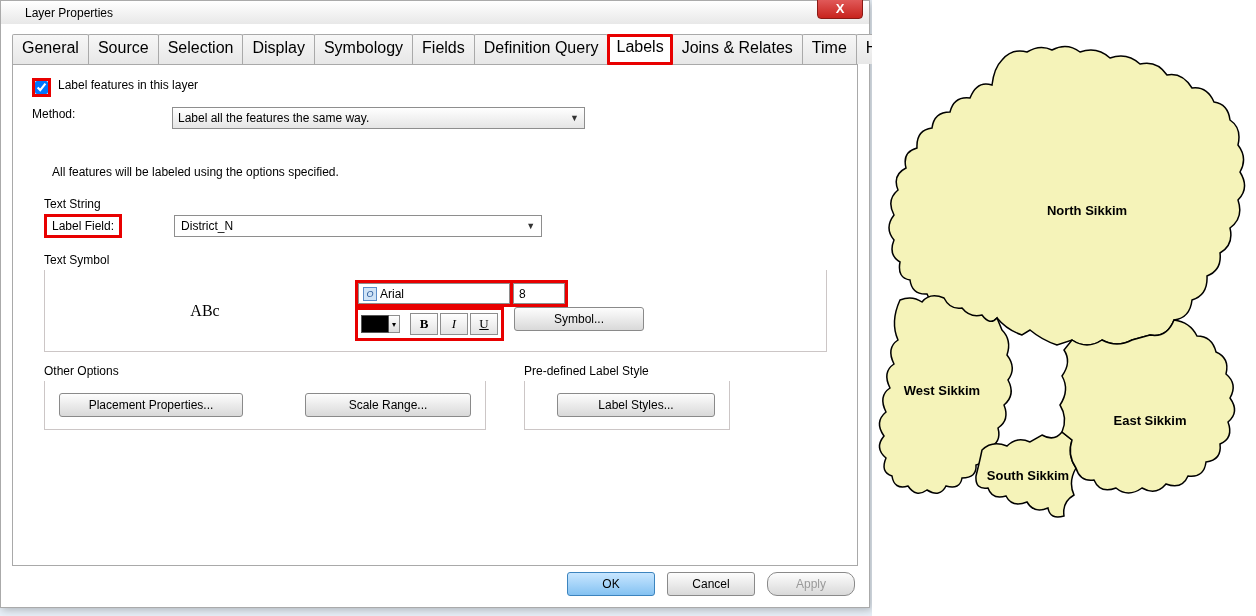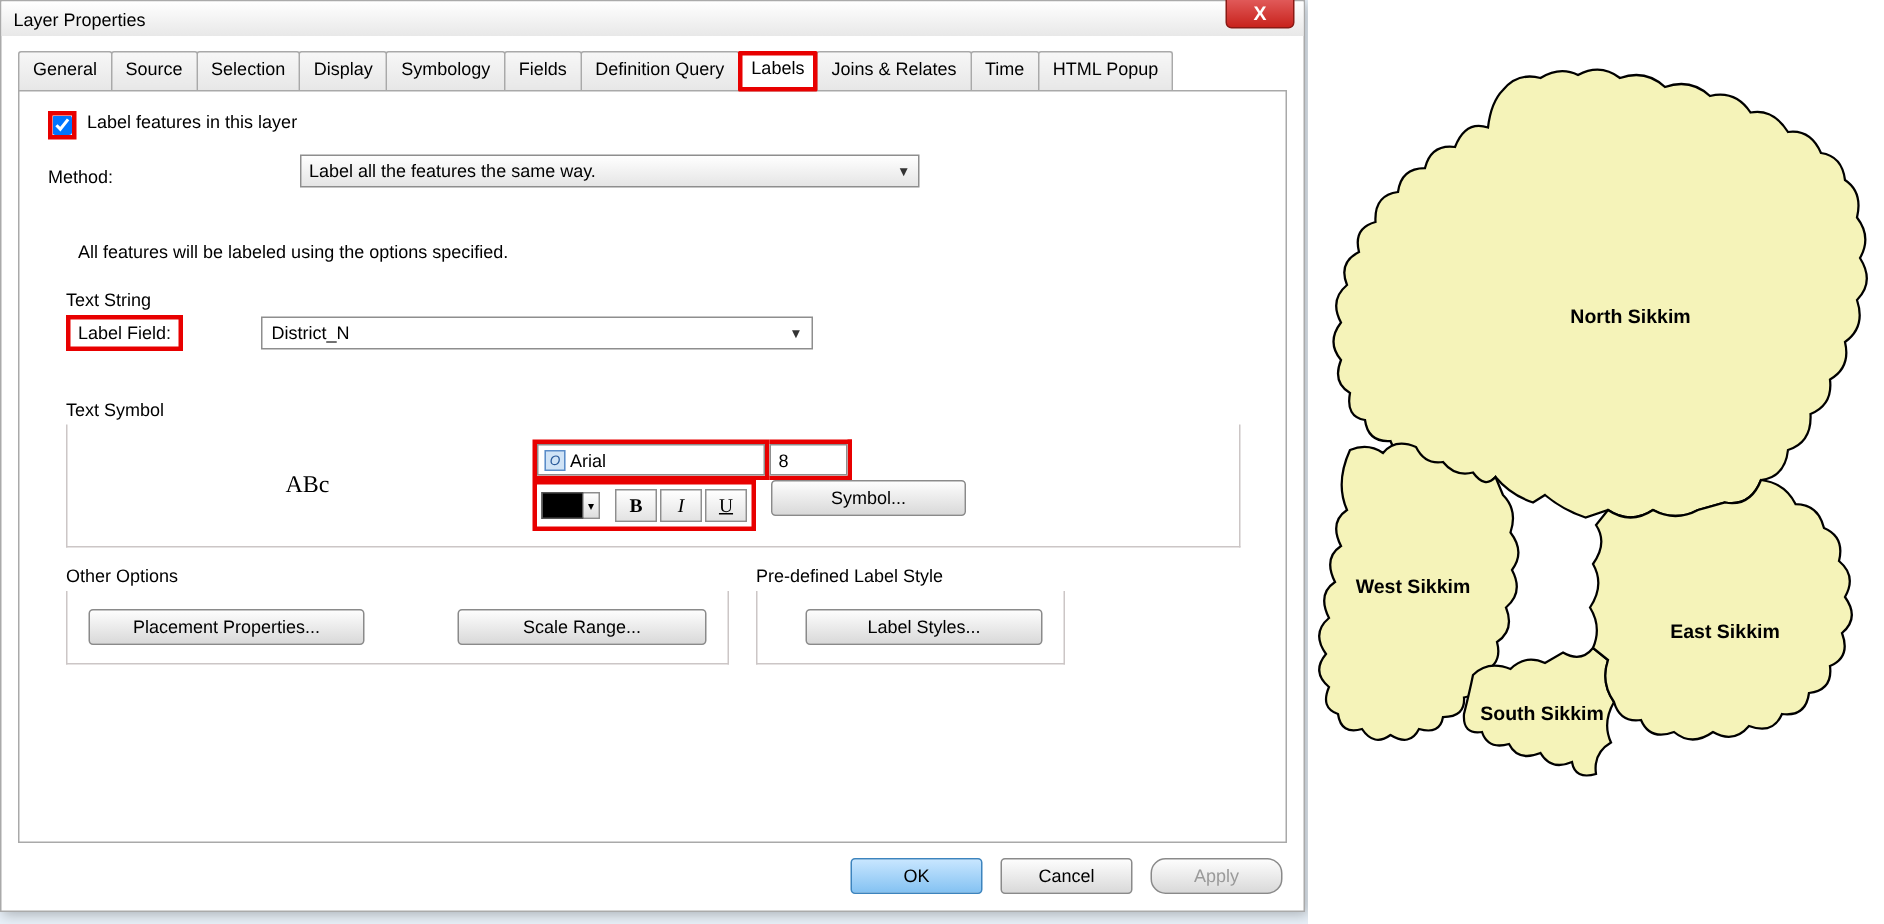--- a/index.html
+++ b/index.html
@@ -1,60 +1,60 @@
 <!DOCTYPE html>
 <html><head>
 <meta charset="utf-8">
 <style>
 * { box-sizing: border-box; margin: 0; padding: 0; }
 body { font-family: "Segoe UI", Tahoma, Arial, sans-serif; font-size: 12px; background: #e8f0f8; width: 1256px; height: 616px; overflow: hidden; position: relative; color: #000; }
 .dialog { position: absolute; left: 0; top: 0; width: 870px; height: 608px; background: #fff; border: 1px solid #aaa; box-shadow: 2px 2px 8px rgba(0,0,0,0.25); }
-.titlebar { height: 23px; background: linear-gradient(to bottom, #fff, #e8e8e8); display: flex; align-items: center; padding: 0 8px; font-size: 12px; position: relative; }
+.titlebar { height: 23px; background: linear-gradient(to bottom, #fff, #e8e8e8); display: flex; align-items: center; padding: 0 24px; font-size: 12px; position: relative; }
 .dialog-close { position: absolute; right: 6px; top: -4px; width: 46px; height: 22px; background: linear-gradient(to bottom, #e35f5f, #c8231d); border: 1px solid #8a1a15; border-radius: 0 0 4px 4px; display: flex; align-items: center; justify-content: center; box-shadow: inset 0 1px 0 rgba(255,255,255,0.3); }
 .dialog-close span { color: #fff; font-weight: bold; font-size: 13px; }
 .tab-frame { margin: 10px 11px 0 11px; }
 .tabs { display: flex; flex-wrap: nowrap; }
-.tab { background: linear-gradient(to bottom, #f7f7f7, #e7e7e7); border: 1px solid #a9a9a9; border-bottom: none; padding: 4px 9px 5px 9px; font-size: 12px; cursor: default; margin-right: -1px; border-radius: 2px 2px 0 0; white-space: nowrap; }
+.tab { background: linear-gradient(to bottom, #f7f7f7, #e7e7e7); border: 1px solid #a9a9a9; border-bottom: none; padding: 4px 9px 5px 9px; font-size: 16px; cursor: default; margin-right: -1px; border-radius: 2px 2px 0 0; white-space: nowrap; }
 .tab.active { background: #fff; position: relative; z-index: 2; padding-bottom: 6px; margin-bottom: -1px; }
 .tab-labels-highlight { border: 3px solid #e80000; border-radius: 1px; padding: 1px 6px 2px 6px; }
 .tab-content { border: 1px solid #a9a9a9; background: #fff; height: 502px; padding: 13px 30px 10px 19px; position: relative; }
 .row { display: flex; align-items: flex-start; margin-bottom: 9px; }
 .checkbox-highlight { display: inline-flex; border: 3px solid #e80000; padding: 0px; margin-right: 7px; }
 .chk { width: 13px; height: 13px; }
-.methodrow { display: flex; align-items: flex-end; margin-top: 10px; gap: 28px; }
+.methodrow { display: flex; align-items: flex-start; margin-top: 10px; }
 .method-label { width: 140px; }
 .method-select { width: 413px; height: 22px; border: 1px solid #8e8e8e; background: linear-gradient(to bottom, #fff, #e5e5e5); padding: 2px 5px; display: flex; justify-content: space-between; align-items: center; font-size: 12px; }
 .descr { margin: 36px 0 18px 20px; }
 .group-text-string { margin-left: 12px; }
 .group-label { font-size: 12px; margin-bottom: 3px; }
 .field-row { display: flex; align-items: center; margin-top: 3px; }
 .label-field-highlight { border: 3px solid #e80000; padding: 2px 5px; display: inline-block; }
 .field-select { margin-left: 52px; width: 368px; height: 22px; border: 1px solid #8e8e8e; background: #fff; padding: 2px 6px; display: flex; justify-content: space-between; align-items: center; font-size: 12px; }
 .btn { height: 24px; background: linear-gradient(to bottom, #fdfdfd, #d9d9d9); border: 1px solid #8a8a8a; border-radius: 3px; font-size: 12px; cursor: default; display: flex; align-items: center; justify-content: center; font-family: inherit; }
 .expr-btn { width: 151px; margin-left: 14px; }
-.text-symbol { margin-left: 12px; margin-top: 32px; }
+.text-symbol { margin-left: 12px; margin-top: 15px; }
 .ts-body { border: 1px solid #ccc6c6; border-top: none; padding: 10px; display: flex; align-items: center; }
 .preview { width: 300px; text-align: center; font-size: 16px; font-family: Georgia, serif; }
 .fontarea { position: relative; }
 .font-row1 { display: flex; }
 .font-combo-highlight { border: 3px solid #e80000; padding: 0; display: flex; align-items: center; }
 .font-combo { width: 152px; height: 21px; border: 1px solid #8e8e8e; background: #fff; padding: 1px 4px; display: flex; align-items: center; font-size: 12px; }
 .font-icon { width: 14px; height: 14px; background: #d0e3f6; border: 1px solid #5b8cc8; display: flex; align-items: center; justify-content: center; font-size: 9px; color: #2a5a9a; margin-right: 3px; font-style: italic; }
 .size-combo-highlight { border: 3px solid #e80000; border-left: none; padding: 0; display: flex; align-items: center; }
 .size-combo { width: 52px; height: 21px; border: 1px solid #8e8e8e; background: #fff; padding: 1px 5px; display: flex; justify-content: space-between; align-items: center; font-size: 12px; }
 .font-row2 { display: flex; margin-top: 0; }
 .color-row-highlight { border: 3px solid #e80000; padding: 3px; display: flex; align-items: center; gap: 0; }
 .color-swatch { width: 28px; height: 18px; background: #000; border: 1px solid #555; }
 .dd-arrow { width: 11px; height: 18px; border: 1px solid #8e8e8e; border-left: none; background: linear-gradient(#fff,#ddd); font-size: 8px; display:flex;align-items:center;justify-content:center;}
 .style-btn { width: 28px; height: 22px; border: 1px solid #8e8e8e; background: linear-gradient(#fff,#e3e3e3); display:flex;align-items:center;justify-content:center;font-size:13px;font-family:"Times New Roman",serif; margin-left: 2px; }
 .bold { font-weight: bold; }
 .italic { font-style: italic; }
 .underline { text-decoration: underline; }
 .symbol-btn { width: 130px; margin-left: 10px; }
-.options-row { display: flex; margin-top: 12px; margin-left: 12px; gap: 18px; }
+.options-row { display: flex; margin-top: 12px; margin-left: 12px; gap: 38px; }
 .optgroup { }
 .opt-body { border: 1px solid #ccc6c6; border-top: none; padding: 12px 14px; display:flex; gap: 62px; align-items: center; }
 .opt-btn { width: 184px; }
 .opt-btn2 { width: 166px; }
 .label-styles-btn { width: 158px; margin-left: 18px; }
 .dialog-buttons { position: absolute; right: 14px; bottom: 11px; display: flex; gap: 12px; }
 .dlg-btn { width: 88px; height: 24px; }
 .ok-btn { background: linear-gradient(to bottom,#c8e6ff,#84c2f2); border-color:#3c84be; }
 .disabled { color: #9a9a9a; border-radius: 10px; }
 .arrow { font-size: 9px; color: #333; }

